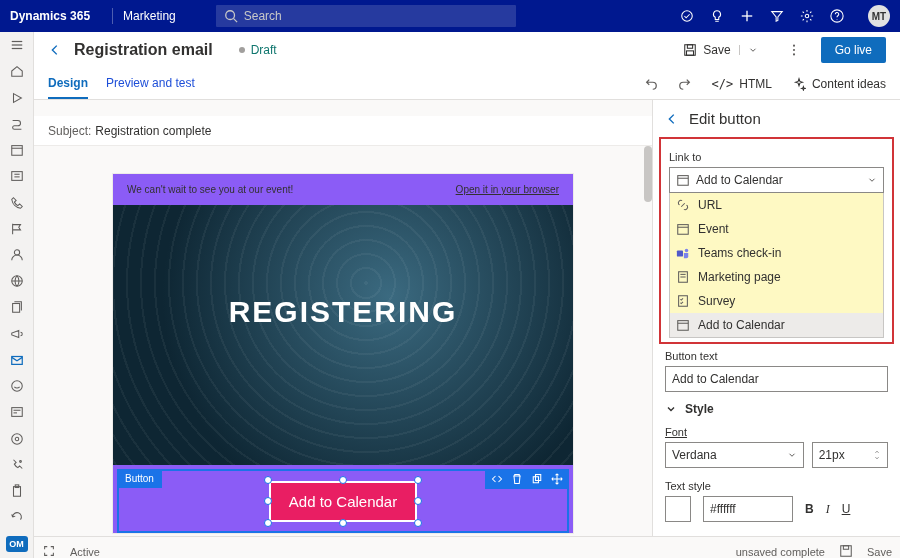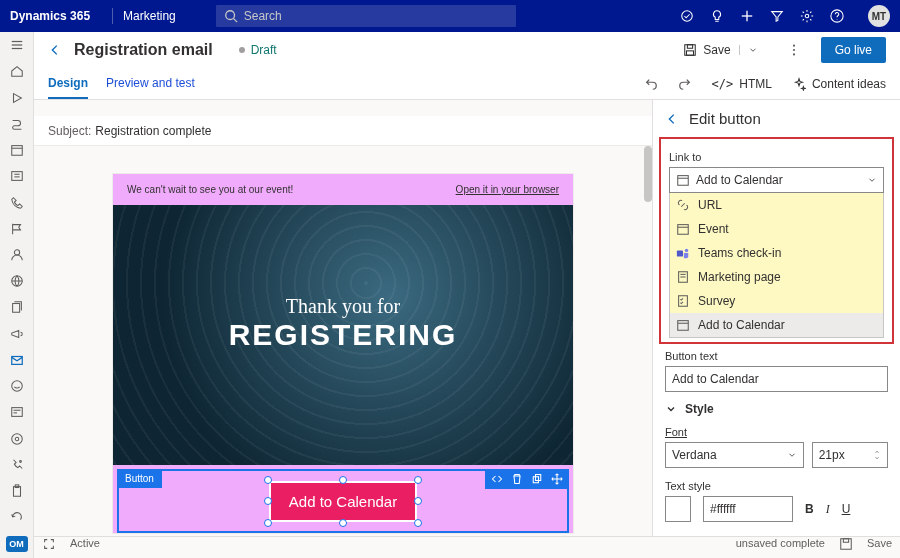--- a/index.html
+++ b/index.html
@@ -50,21 +50,21 @@
 .body { flex: 1; display: flex; min-height: 0; }
 
 
 .canvaswrap { flex: 1; min-width: 0; display: flex; flex-direction: column; background: #faf9f8; }
 .subjectbar { height: 30px; background: #fff; border-bottom: 1px solid #edebe9; font-size: 12px; color: #323130; display: flex; align-items: center; padding: 0 14px; margin-top: 16px; }
 .subjectbar .lbl { color: #605e5c; margin-right: 4px; }
 .canvas { flex: 1; overflow: auto; padding: 28px 44px; position: relative; }
 .canvas-scroll { position: absolute; right: 0; top: 0; width: 8px; height: 100%; }
 .canvas-scroll::before { content: ""; position: absolute; top: 0; right: 0; width: 8px; height: 56px; background: #c8c6c4; border-radius: 4px; }
 
-.emailbox { background: #f0abfc; width: 460px; margin: 0 auto; box-shadow: 0 0 0 1px #edebe9; }
+.emailbox { background: #8b5cf6; width: 460px; margin: 0 auto; box-shadow: 0 0 0 1px #edebe9; }
 .emailhdr { display: flex; justify-content: space-between; font-size: 10px; color: #323130; padding: 10px 14px; }
 .emailhdr .obrowser { text-decoration: underline; }
 .hero { position: relative; height: 260px; background: radial-gradient(circle at 60% 35%, #3b6a80 0%, #0e2633 70%);
   color: #fff; text-align: center; padding-top: 90px; overflow: hidden; }
 .hero::before { content: ""; position: absolute; inset: 0; background:
    repeating-radial-gradient(circle at 55% 30%, rgba(255,255,255,0.05) 0 2px, transparent 2px 14px); }
 .hero .l1 { font-family: Georgia, serif; font-size: 20px; position: relative; }
 .hero .l2 { font-weight: 800; font-size: 30px; letter-spacing: 2px; position: relative; }
 
 .btnblock { position: relative; border: 2px solid #1a73e8; margin: 4px; height: 64px; display: flex; align-items: center; justify-content: center; }
@@ -91,21 +91,21 @@
 .dropitem { display: flex; align-items: center; gap: 8px; height: 24px; padding: 0 6px; color: #323130; }
 .dropitem.sel { background: #edebe9; }
 .sectionhdr { display: flex; align-items: center; gap: 8px; font-weight: 600; padding: 10px 12px 4px; }
 .inrow { display: flex; gap: 8px; padding: 0 12px; }
 .txtin { border: 1px solid #8a8886; height: 26px; padding: 0 6px; flex: 1; display: flex; align-items: center; background: #fff; }
 .swatch { width: 26px; height: 26px; border: 1px solid #8a8886; background: #fff; }
 .tstyle { display: flex; gap: 12px; align-items: center; padding: 0 12px; }
 .tstyle .b { font-weight: 700; } .tstyle .i { font-style: italic; font-family: Georgia; } .tstyle .u { text-decoration: underline; }
 
 
-.footer { height: 22px; border-top: 1px solid #e1dfdd; background: #faf9f8; display: flex; align-items: flex-start; font-size: 11px; color: #605e5c; padding: 0 8px; gap: 14px; }
+.footer { height: 22px; border-top: 1px solid #e1dfdd; background: #faf9f8; display: flex; align-items: flex-end; font-size: 11px; color: #605e5c; padding: 0 8px; gap: 14px; }
 .footer .sp { flex: 1; }
 
 svg { display: block; }
 .ico { width: 14px; height: 14px; }
 </style>
 </head>
 <body>
 
 <div class="topbar">
   <span class="brand">Dynamics 365</span>
@@ -330,21 +330,20 @@
           <span>Registration complete</span>
         </div>
         <div class="canvas">
           <div class="canvas-scroll"></div>
           <div class="emailbox">
             <div class="emailhdr">
               <span>We can't wait to see you at our event!</span>
               <span class="obrowser">Open it in your browser</span>
             </div>
             <div class="hero">
-              <div class="l1">Thank you for</div>
               <div class="l2">REGISTERING</div>
             </div>
             <div class="btnblock">
               <div class="tag">Button</div>
               <div class="tools">
                 <svg width="12" height="12" viewBox="0 0 16 16" fill="none" stroke="#fff" stroke-width="1.4">
                     <path d="M6 4L2 8l4 4M10 4l4 4-4 4"></path>
                   </svg>
                 <svg width="12" height="12" viewBox="0 0 16 16" fill="none" stroke="#fff" stroke-width="1.4">
                     <path d="M3 4h10M5 4V2h6v2M4 4l1 10h6l1-10"></path>

